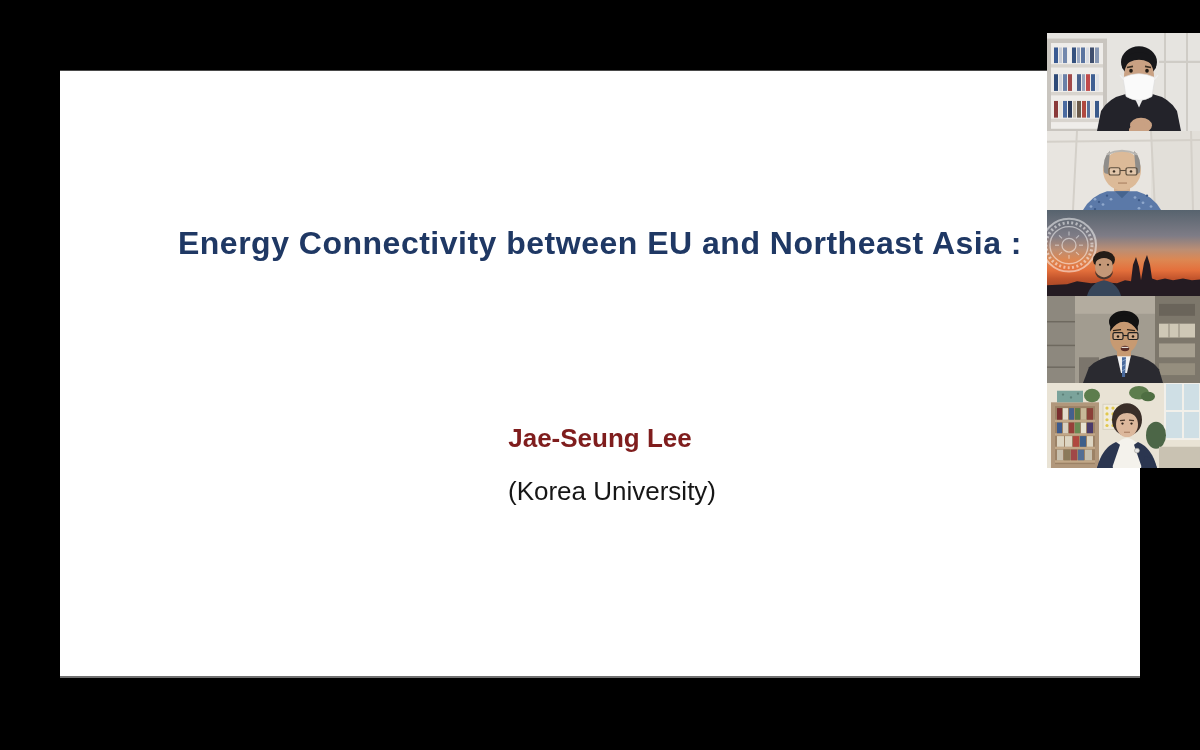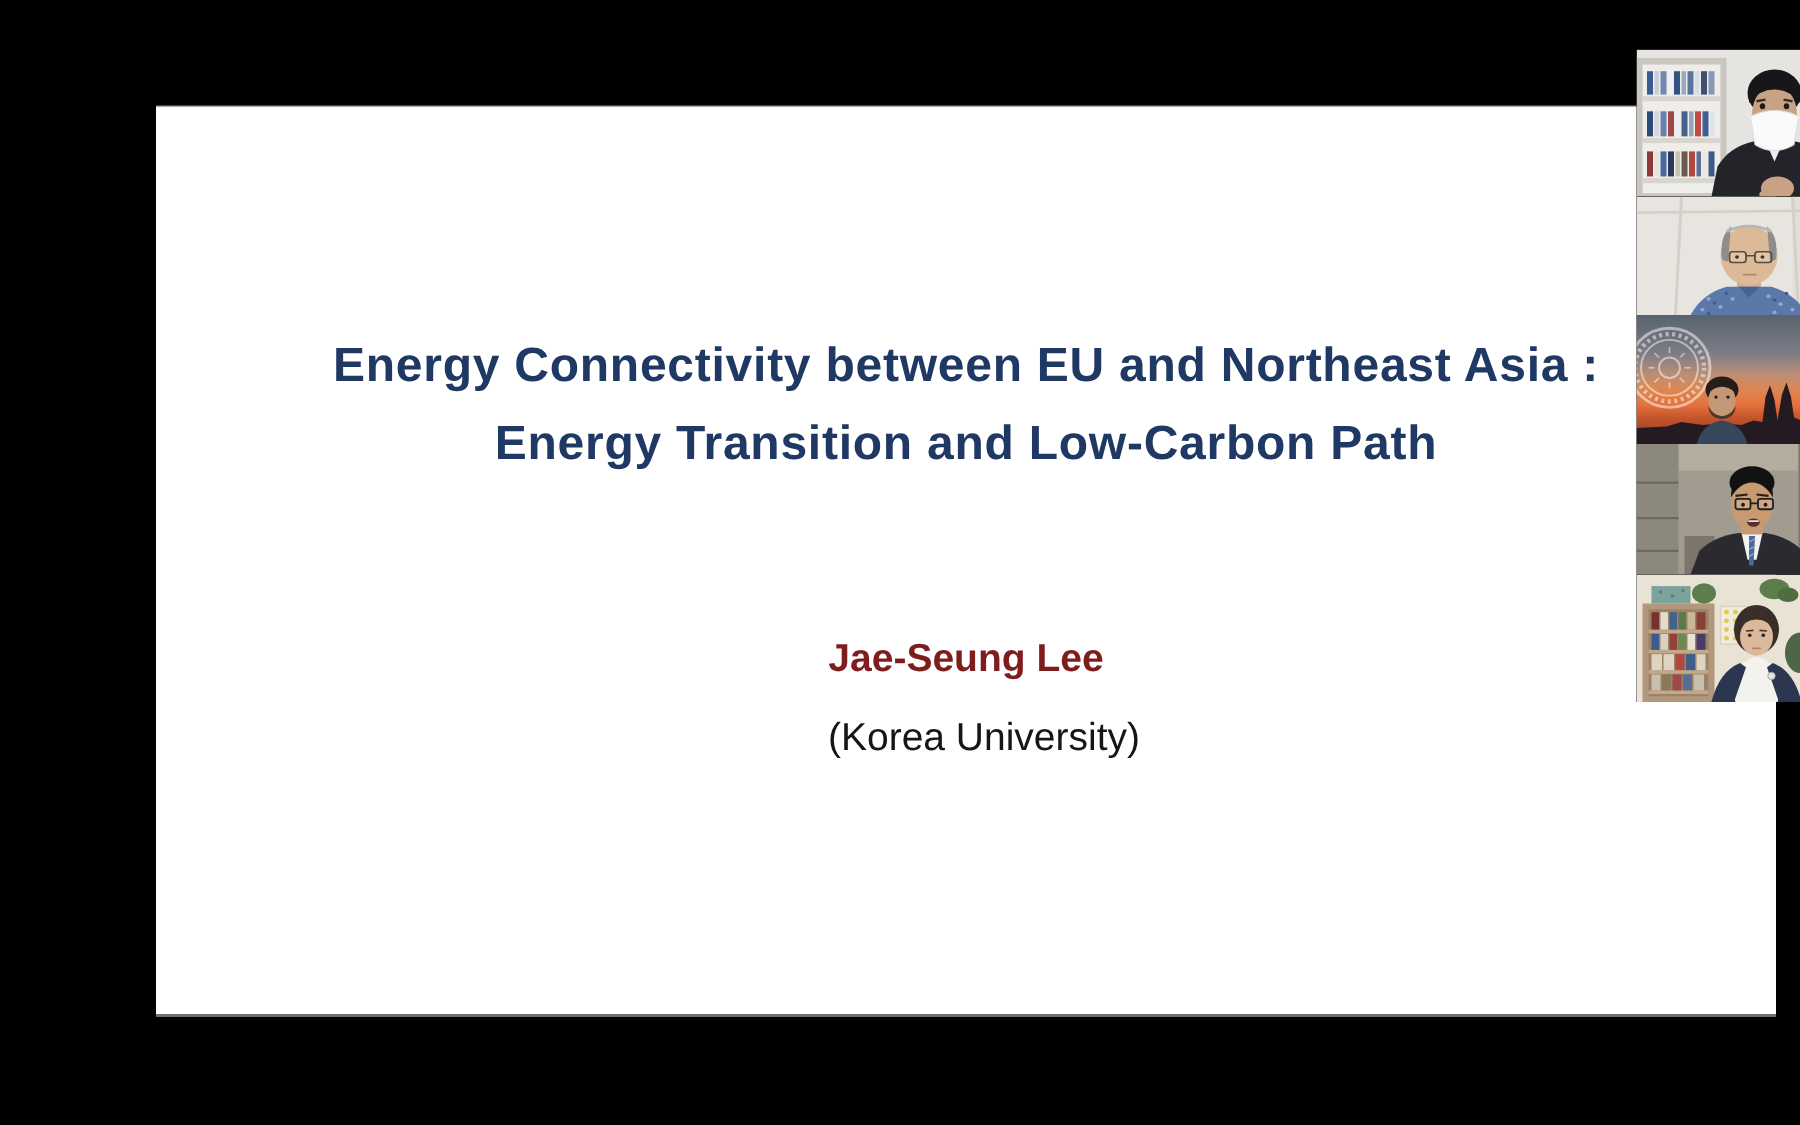--- a/index.html
+++ b/index.html
@@ -9,21 +9,20 @@
     height: 750px;
     background: #000000;
     overflow: hidden;
     font-family: "Liberation Sans", sans-serif;
     position: relative;
   }
   .stage {
     position: absolute;
     inset: 0;
     background: #000000;
-    margin-left: 44px;
   }
   
   .slide {
     position: absolute;
     left: 60px;
     top: 70px;
     width: 1080px;
     height: 608px;
     background: #ffffff;
     box-sizing: border-box;
@@ -91,21 +90,20 @@
   .t5 { height: 85px; }
 </style>
 </head>
 <body>
 
 <div class="stage">
 
   <div class="slide">
     <div class="slide-title">
       <div>Energy Connectivity between EU and Northeast Asia :</div>
-      <div>Energy Transition and Low-Carbon Path</div>
     </div>
     <div class="speaker-name">Jae-Seung Lee</div>
     <div class="speaker-affiliation">(Korea University)</div>
   </div>
 
   <div class="video-strip">
 
     <div class="video-tile t1" title="man wearing white face mask and dark suit, bookshelf and white cabinet background">
       <svg viewBox="0 0 153 88" preserveAspectRatio="none">
         <rect width="153" height="88" fill="#e6e4e0"></rect>

